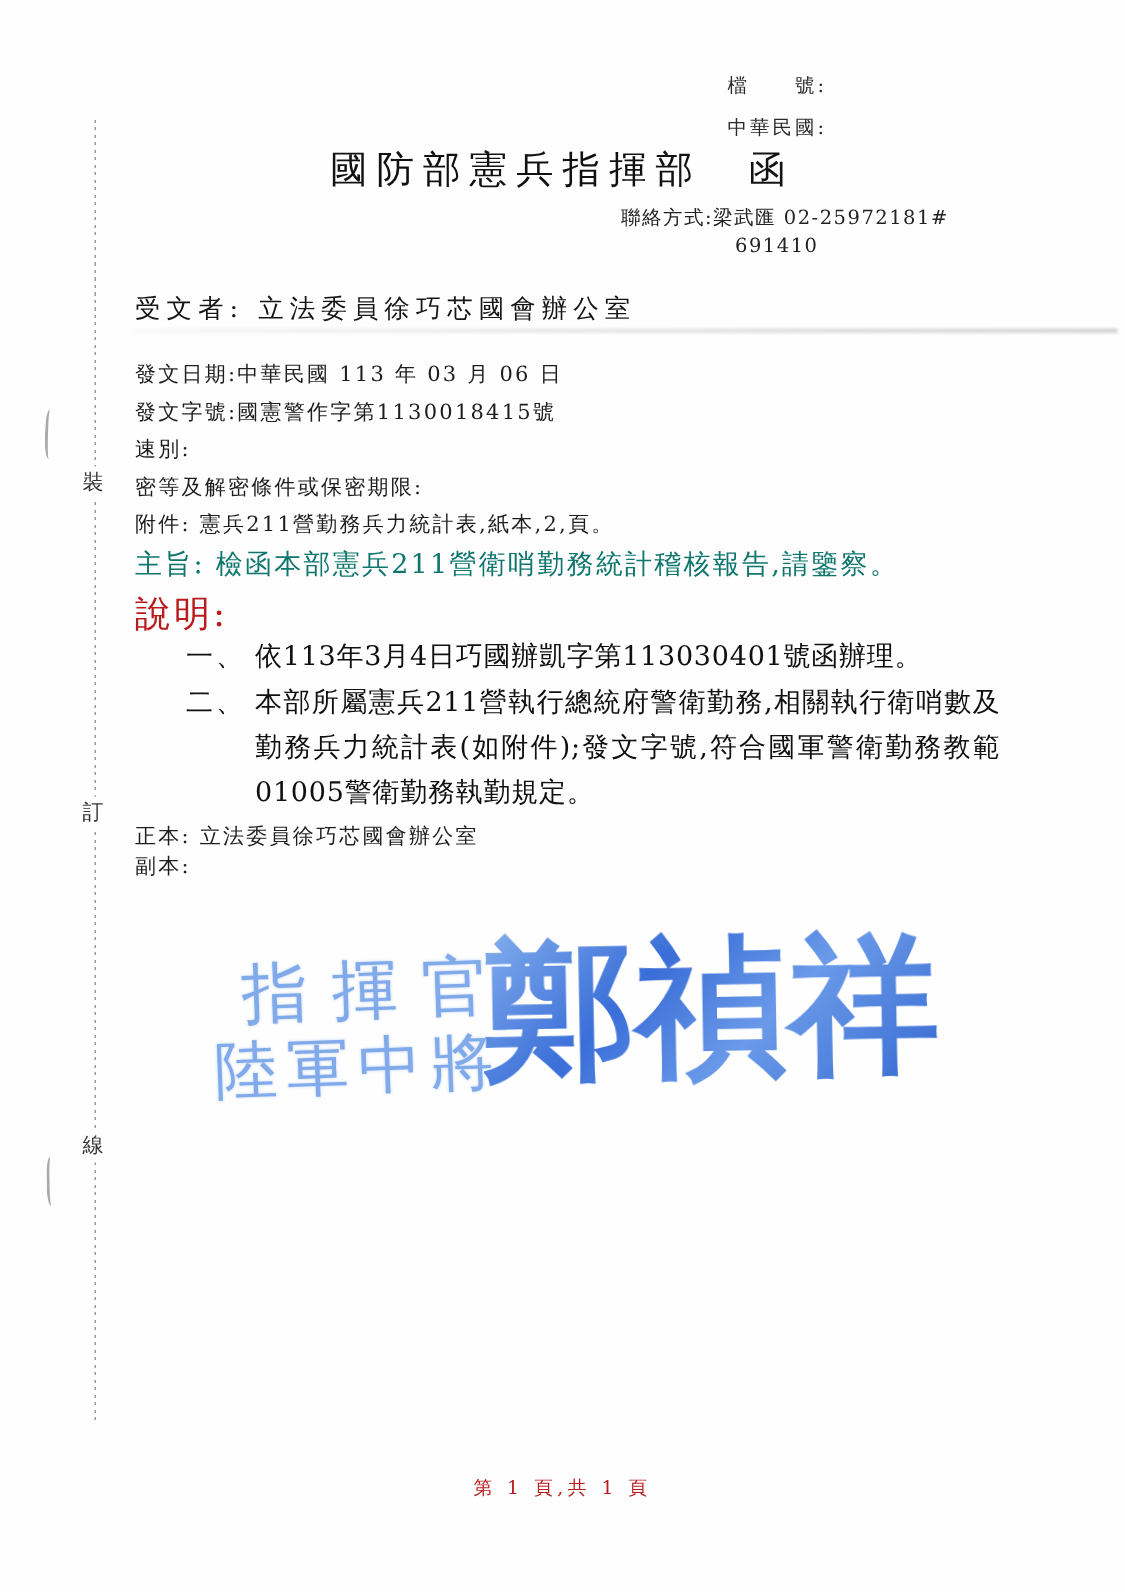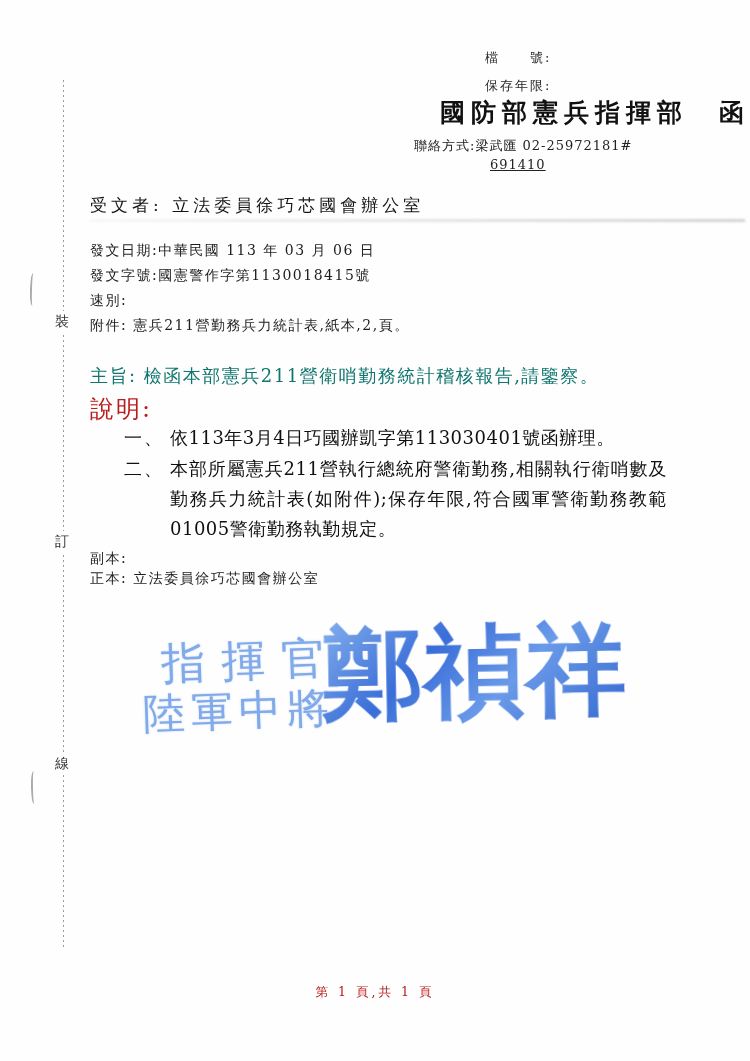--- a/index.html
+++ b/index.html
@@ -12,25 +12,25 @@
     font-family:"DejaVu Serif","Liberation Serif",serif;
     color:#1f1f1f;
     padding-left:10px;
   }
   .abs{position:absolute;}
 
   
   .file-block{top:44px;left:485px;font-size:13px;letter-spacing:2px;line-height:28px;color:#2a2a2a;}
 
   
-  .doc-title{top:96px;left:0;width:750px;text-align:right;font-size:25px;letter-spacing:6px;color:#111;font-weight:bold;}
+  .doc-title{top:96px;left:0;width:750px;text-align:center;font-size:25px;letter-spacing:6px;color:#111;}
 
   
   .addr-block{top:136px;left:414px;font-size:13px;line-height:19px;color:#222;letter-spacing:1px;}
-  .addr-indent{padding-left:76px;text-decoration:underline;}
+  .addr-indent{padding-left:76px;}
 
   
   .recipient{top:194px;left:90px;font-size:17px;letter-spacing:4px;color:#151515;}
 
   
   .scan-streak{top:219px;left:90px;width:655px;height:3px;
     background:linear-gradient(to right,rgba(120,120,120,0.05),rgba(100,100,100,0.28));
     filter:blur(1px);}
 
   
@@ -76,56 +76,57 @@
   
   .footer{top:984px;left:0;width:750px;text-align:center;font-size:12.5px;letter-spacing:3px;color:#b91c1c;}
 </style>
 </head>
 <body>
 
 <div class="page">
 
   <div class="abs file-block">
     <div>檔　　號:</div>
-    <div>保存年限:</div>
+    <div>中華民國:</div>
   </div>
 
   <div class="abs doc-title">國防部憲兵指揮部　函</div>
 
   <div class="abs addr-block">
     <div>聯絡方式:梁武匯 02-25972181#</div>
     <div class="addr-indent">691410</div>
   </div>
 
   <div class="abs recipient">受文者: 立法委員徐巧芯國會辦公室</div>
 
   <div class="abs scan-streak"></div>
 
   <div class="abs meta-block">
     <div>發文日期:中華民國 113 年 03 月 06 日</div>
     <div>發文字號:國憲警作字第1130018415號</div>
     <div>速別:</div>
+    <div>密等及解密條件或保密期限:</div>
     <div>附件: 憲兵211營勤務兵力統計表,紙本,2,頁。</div>
   </div>
 
   <div class="abs subject">主旨: 檢函本部憲兵211營衛哨勤務統計稽核報告,請鑒察。</div>
 
   <div class="abs explain-label">說明:</div>
 
   <div class="abs item item-1">
     <span class="item-num">一、</span><span class="item-text">依113年3月4日巧國辦凱字第113030401號函辦理。</span>
   </div>
 
   <div class="abs item item-2">
-    <span class="item-num">二、</span><span class="item-text">本部所屬憲兵211營執行總統府警衛勤務,相關執行衛哨數及勤務兵力統計表(如附件);保存年限,符合國軍警衛勤務教範01005警衛勤務執勤規定。</span>
+    <span class="item-num">二、</span><span class="item-text">本部所屬憲兵211營執行總統府警衛勤務,相關執行衛哨數及勤務兵力統計表(如附件);發文字號,符合國軍警衛勤務教範01005警衛勤務執勤規定。</span>
   </div>
 
   <div class="abs copies">
+    <div>正本: 立法委員徐巧芯國會辦公室</div>
     <div>副本:</div>
-    <div>正本: 立法委員徐巧芯國會辦公室</div>
   </div>
 
   <div class="abs stamp-block" style="color:#76a3e8;">
     <div class="stamp-line1">指揮官</div>
     <div class="stamp-line2">陸軍中將</div>
   </div>
 
   <div class="abs signature">鄭禎祥</div>
 
   <div class="abs binding-line"></div>

